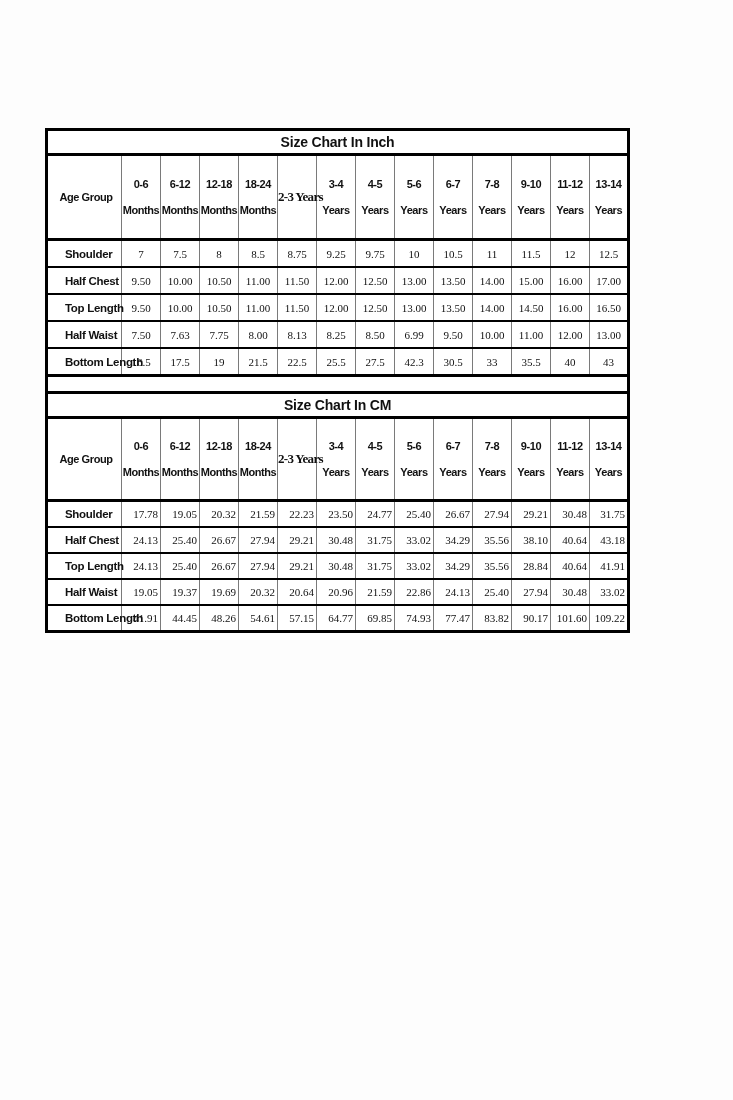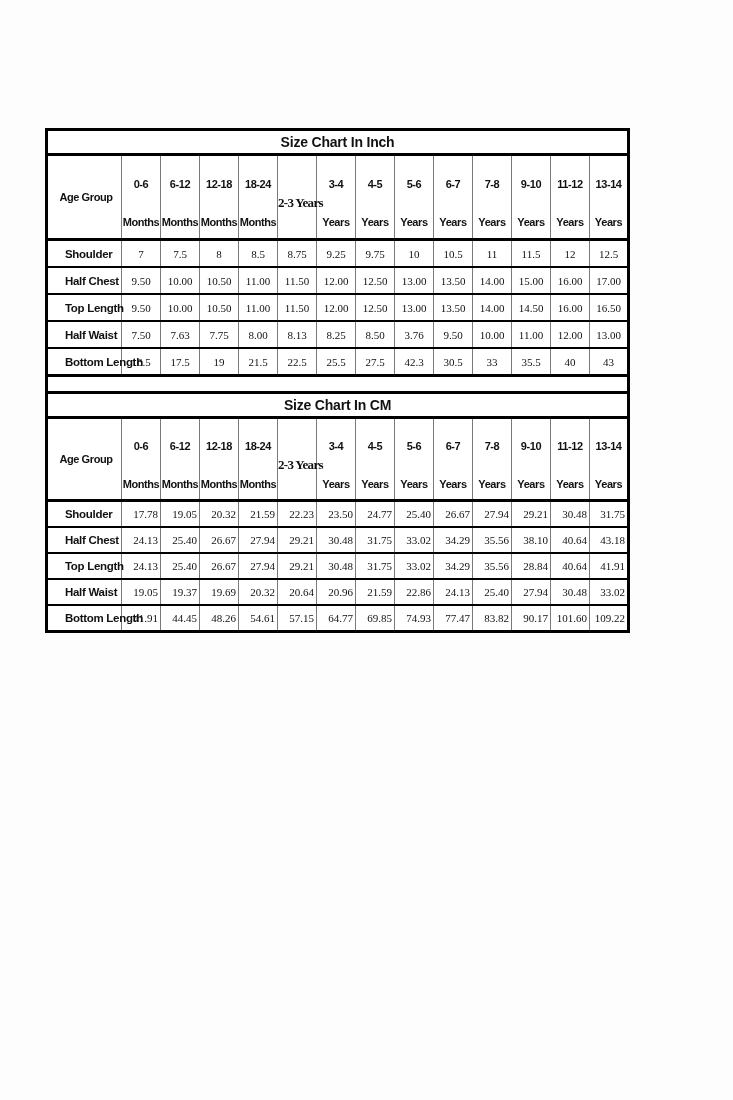--- a/index.html
+++ b/index.html
@@ -53,21 +53,21 @@
     border-top: 3px solid #000000;
     border-bottom: 3px solid #000000;
     font-size: 11px;
     font-weight: bold;
     text-align: center;
     vertical-align: middle;
     letter-spacing: -0.4px;
   }
   tr.header-row.sec-0 th { height: 82px; }
   tr.header-row.sec-1 th { height: 80px; }
-  tr.header-row th .hline { line-height: 26px; margin-top: 12px; }
+  tr.header-row th .hline { line-height: 26px; }
   tr.header-row th.oneline-cell { font-size: 13px; letter-spacing: -0.7px; white-space: nowrap; font-family: Liberation Serif, serif; }
   th.corner {
     text-align: left;
     padding-left: 3px;
     font-size: 12px;
     letter-spacing: -0.2px;
     margin-left: 42px;
   }
 
   
@@ -232,21 +232,21 @@
         </tr>
         <tr class="data-row sec-0">
           <td class="row-label">Half Waist</td>
           <td class="val">7.50</td>
           <td class="val">7.63</td>
           <td class="val">7.75</td>
           <td class="val">8.00</td>
           <td class="val">8.13</td>
           <td class="val">8.25</td>
           <td class="val">8.50</td>
-          <td class="val">3.76</td>
+          <td class="val">6.99</td>
           <td class="val">9.50</td>
           <td class="val">10.00</td>
           <td class="val">11.00</td>
           <td class="val">12.00</td>
           <td class="val">13.00</td>
         </tr>
         <tr class="data-row sec-0">
           <td class="row-label">Bottom Length</td>
           <td class="val">16.5</td>
           <td class="val">17.5</td>

